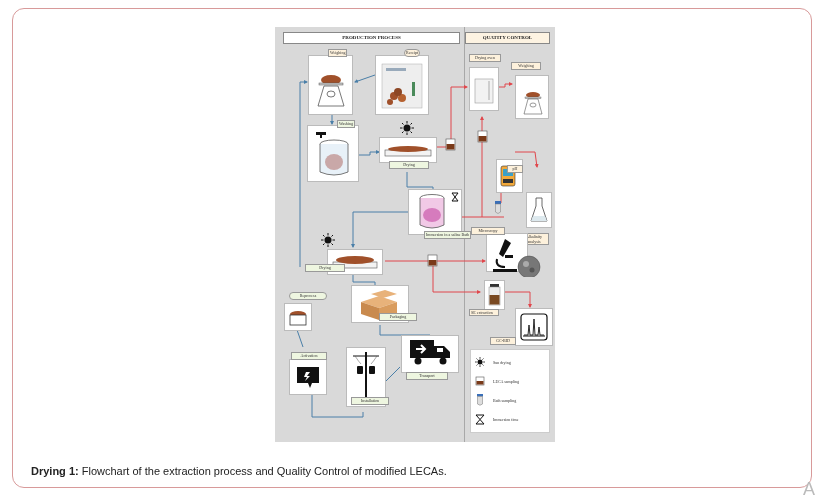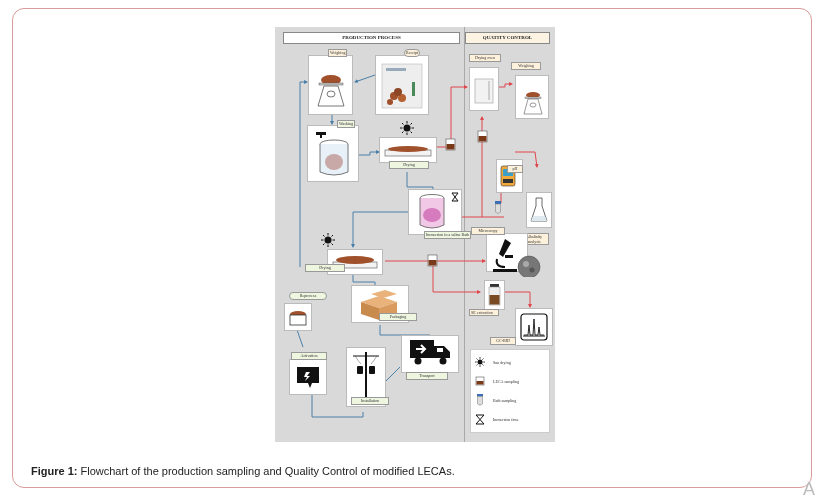--- a/index.html
+++ b/index.html
@@ -325,15 +325,15 @@
     </div>
     <div class="leg-item" style="top:63px;">
       <svg width="10" height="11">
           <path d="M1,1 L9,1 L5,5.5 L9,10 L1,10 L5,5.5 Z" fill="#fff" stroke="#111" stroke-width="1"></path>
         </svg>
       <span class="t">Immersion time</span>
     </div>
   </div>
 </div>
 
-<div class="caption"><b>Figure 1:</b><span> Flowchart of the production sampling and Quality Control of modified LECAs.</span></div>
+<div class="caption"><b>Drying 1:</b><span> Flowchart of the extraction process and Quality Control of modified LECAs.</span></div>
 
 <div class="corner">A</div>
 
 </body></html>

